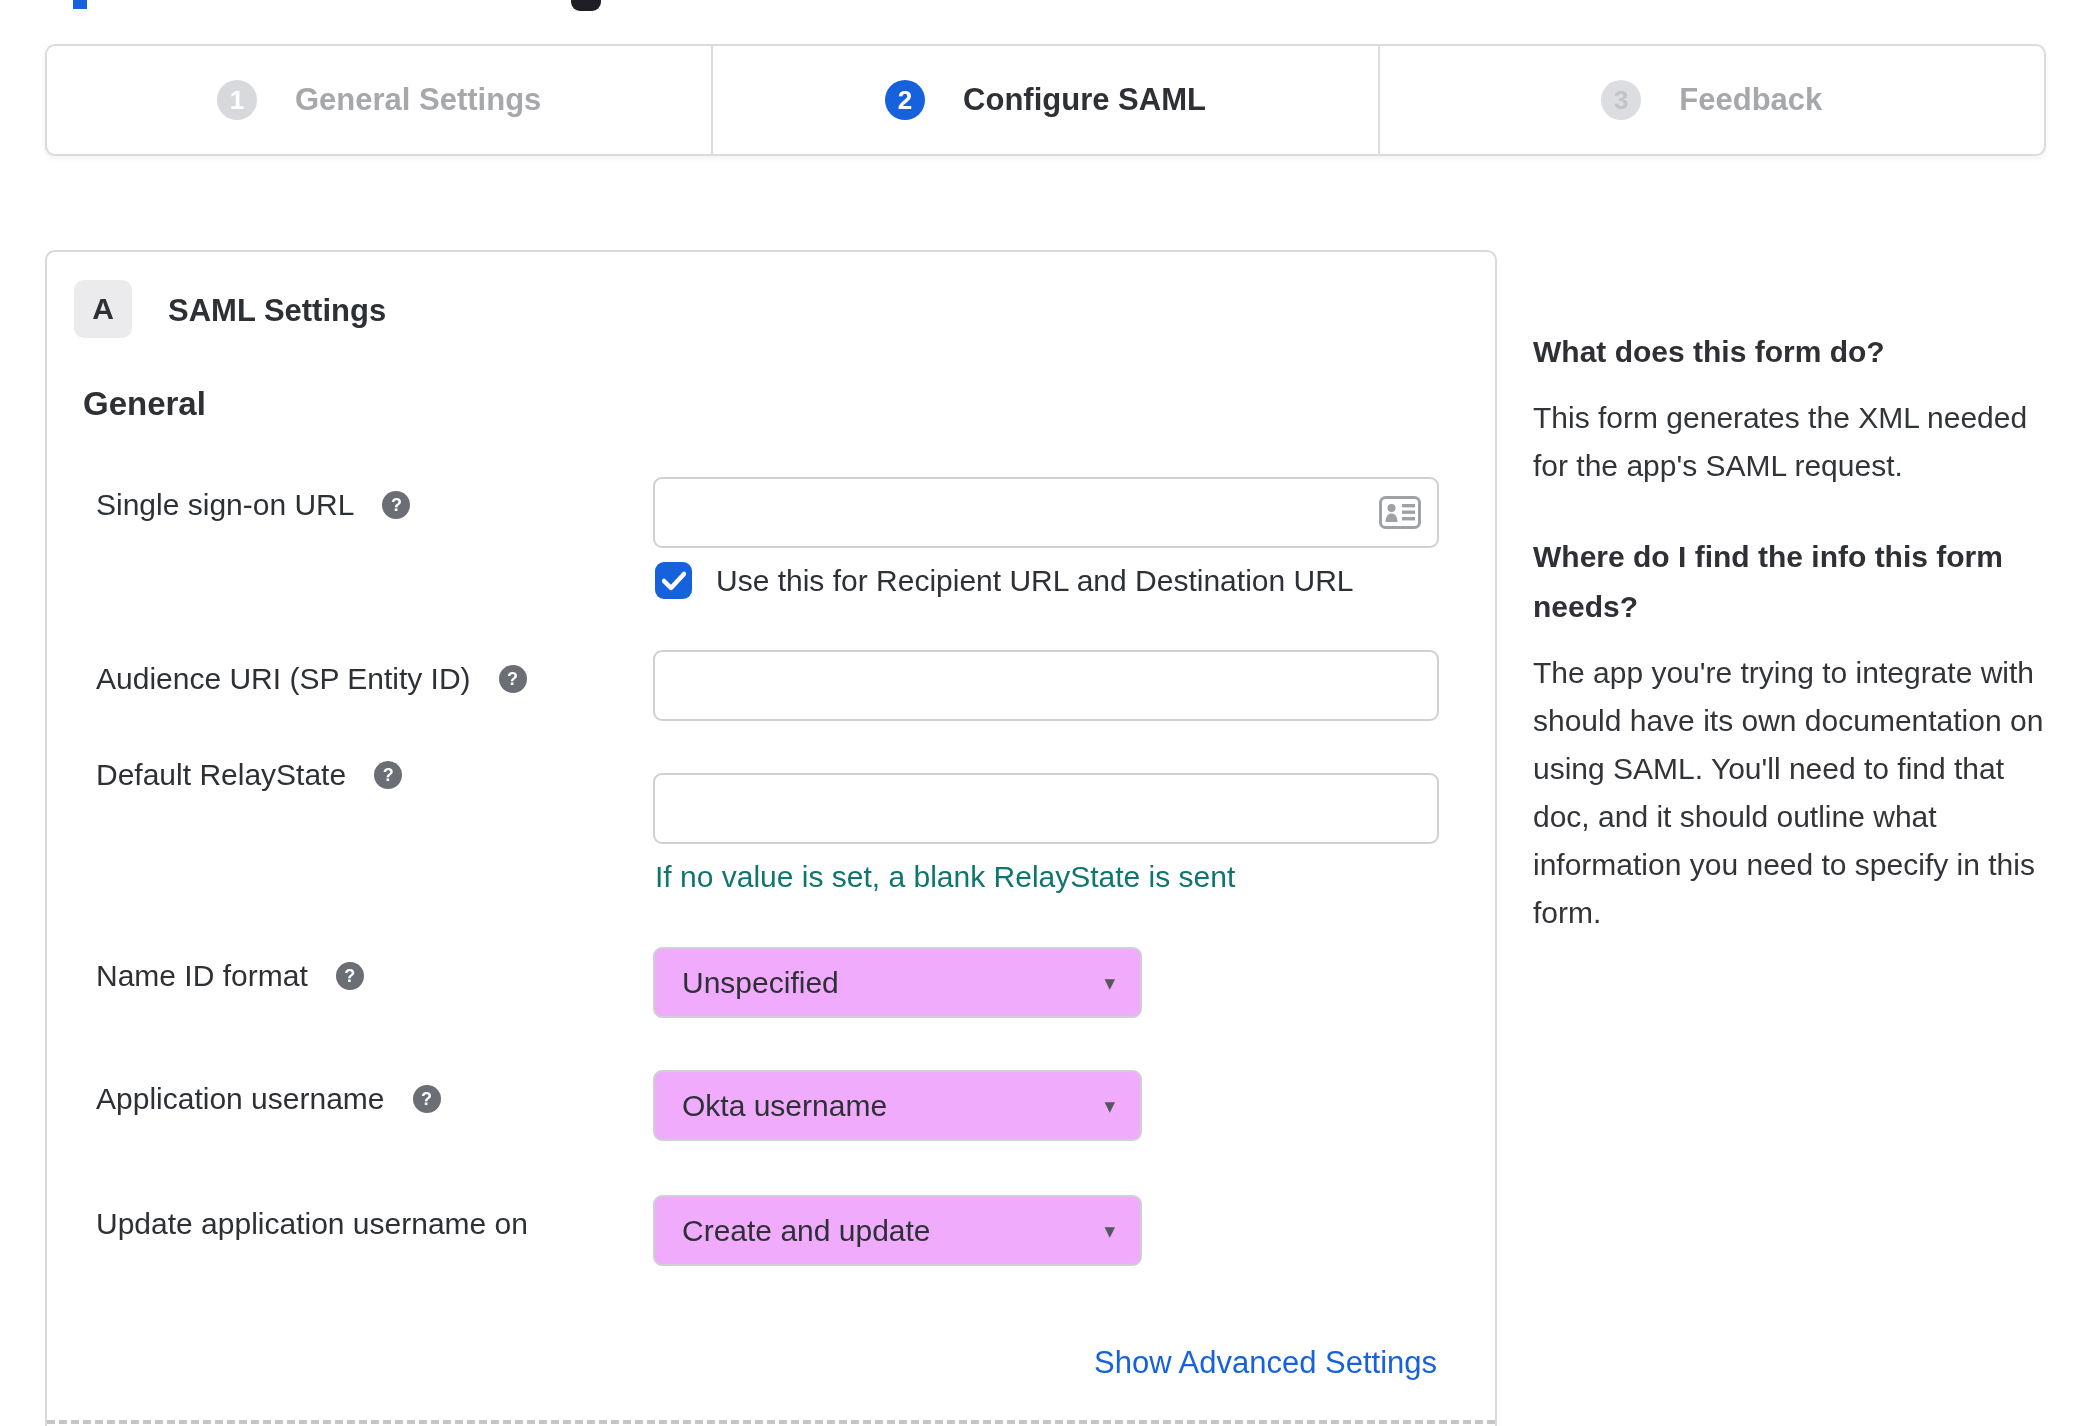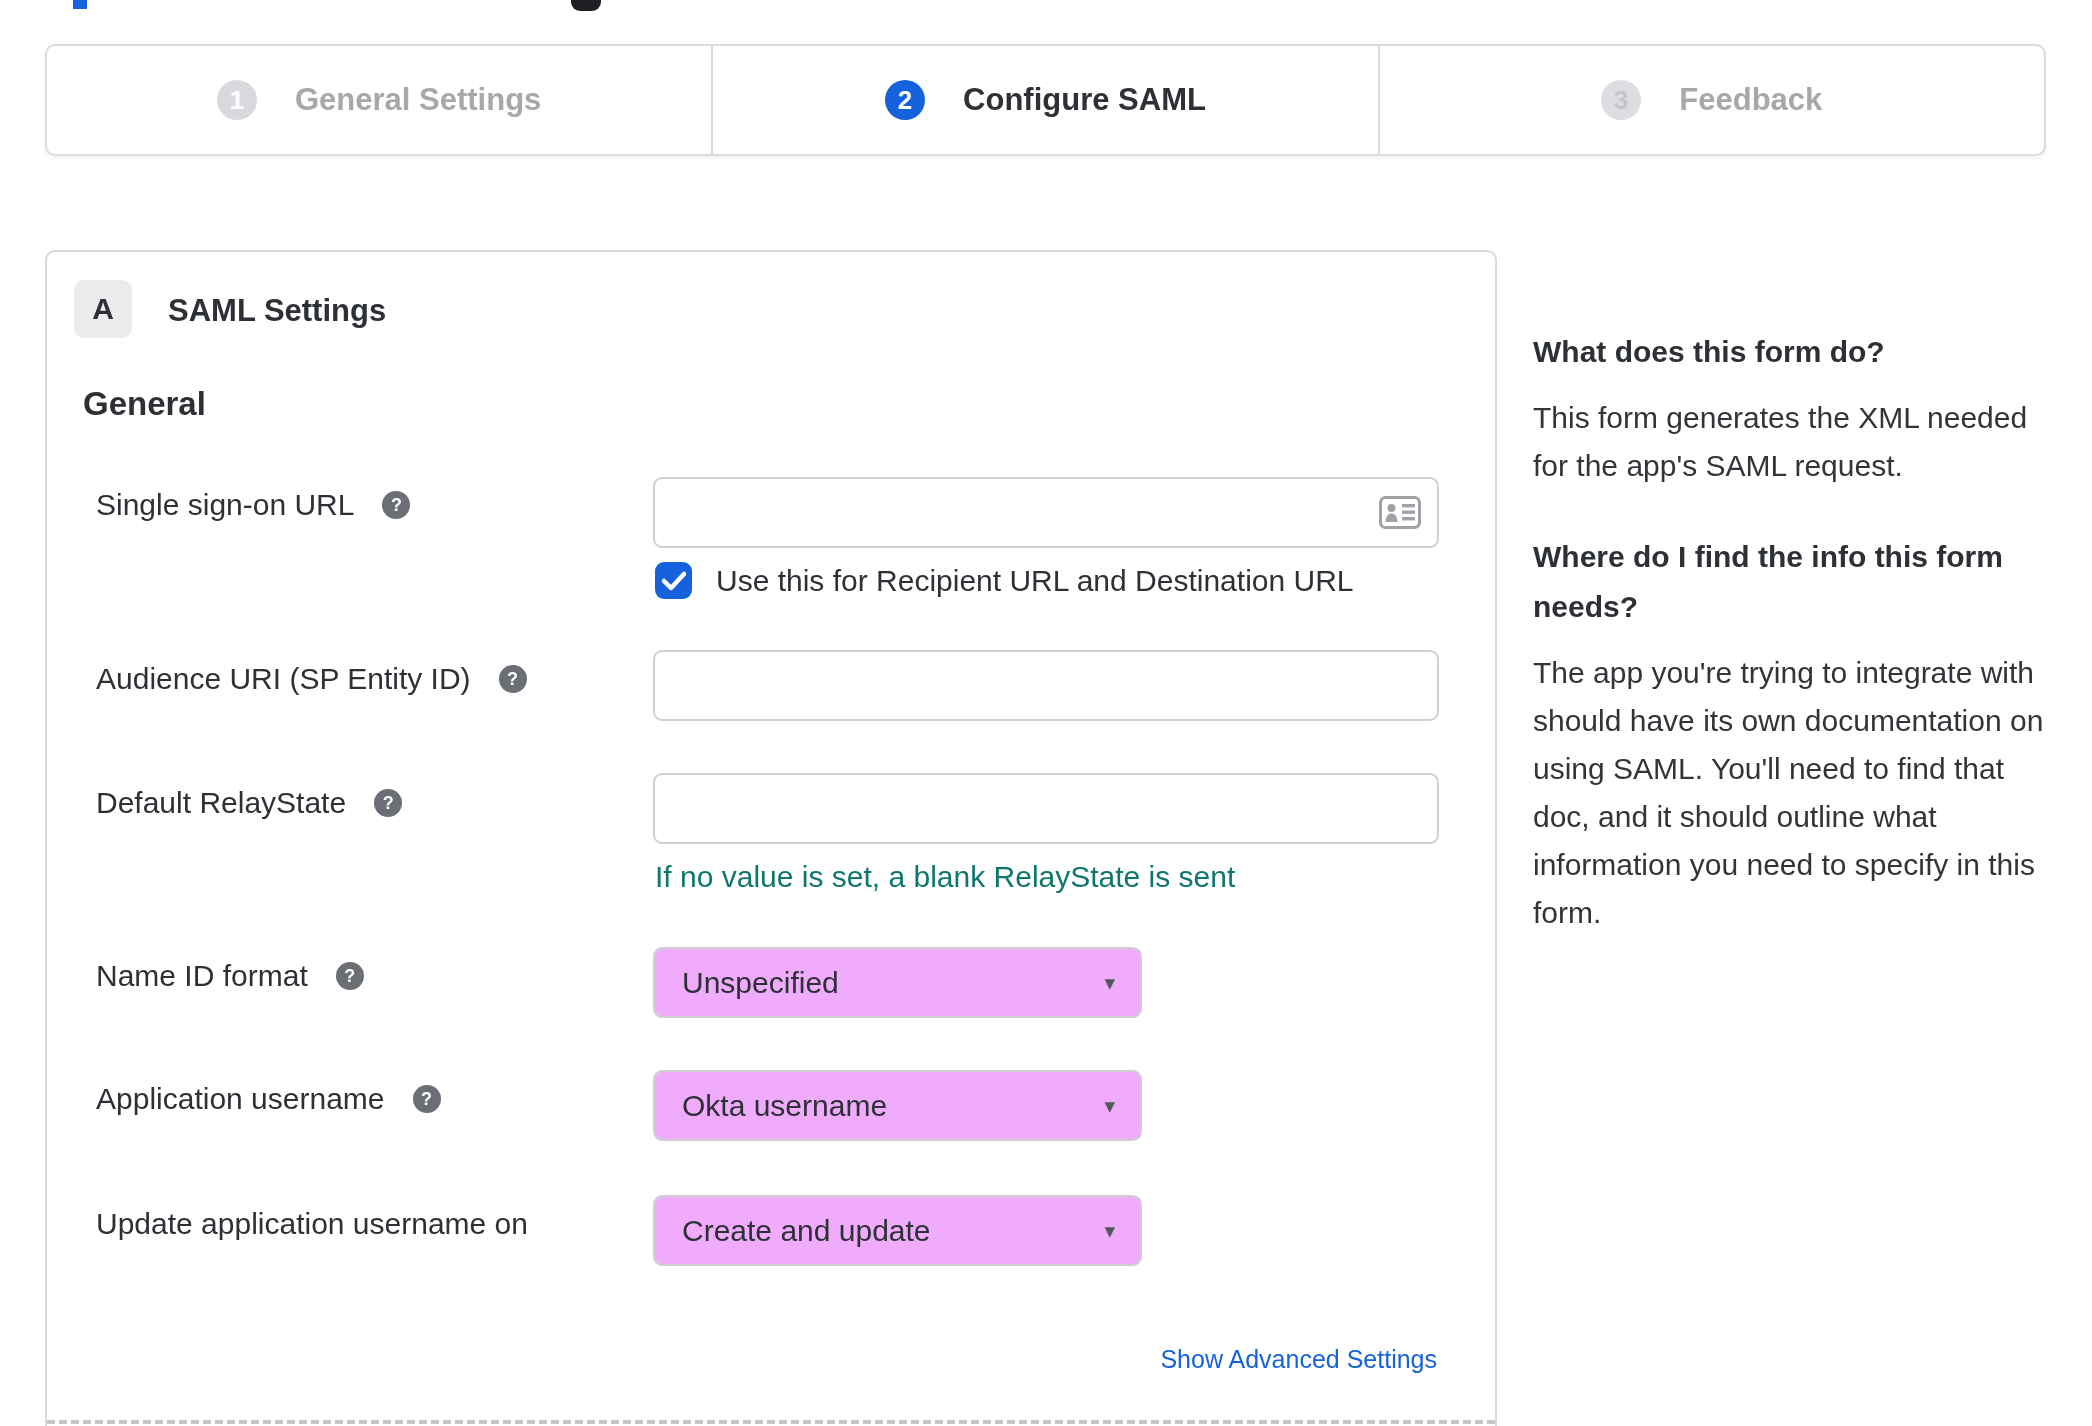--- a/index.html
+++ b/index.html
@@ -69,21 +69,21 @@
   .helper-text { position: absolute; left: 608px; font-size: 30px; color: #0f766e; }
 
   .select {
     position: absolute; left: 606px; width: 489px; height: 71px;
     border: 2px solid #cfd0d3; border-radius: 9px; background: #f0abfc;
     display: flex; align-items: center; cursor: pointer;
   }
   .select-value { font-size: 30px; color: #2d3136; padding-left: 27px; flex: 1; }
   .select-caret { font-size: 21px; color: #54575c; padding-right: 25px; }
 
-  .advanced-link { position: absolute; right: 58px; top: 1093px; font-size: 25px; font-weight: 500; color: #1662dd; text-decoration: none; cursor: pointer; }
+  .advanced-link { position: absolute; right: 58px; top: 1093px; font-size: 31px; font-weight: 500; color: #1662dd; text-decoration: none; cursor: pointer; }
 
   
   .sidebar { position: absolute; left: 1533px; top: 327px; width: 512px; }
   .sb-title { font-size: 30px; font-weight: bold; color: #2d3136; line-height: 50px; }
   .sb-body { font-size: 30px; color: #313539; line-height: 48px; margin-top: 17px; }
   .sb-block + .sb-block { margin-top: 42px; }
 </style>
 </head>
 <body>
 
@@ -134,21 +134,21 @@
     </div>
     <div class="checkbox-label">Use this for Recipient URL and Destination URL</div>
   </div>
 
   <div class="field-label" style="top:410px">
     <span>Audience URI (SP Entity ID)</span>
     <span class="help-icon">?</span>
   </div>
   <input class="text-input" style="top: 398px;" type="text" value="">
 
-  <div class="field-label" style="top:534px">
+  <div class="field-label" style="top:506px">
     <span>Default RelayState</span>
     <span class="help-icon">?</span>
   </div>
   <input class="text-input" style="top: 521px;" type="text" value="">
   <div class="helper-text" style="top:608px">If no value is set, a blank RelayState is sent</div>
 
   <div class="field-label" style="top:707px">
     <span>Name ID format</span>
     <span class="help-icon">?</span>
   </div>

